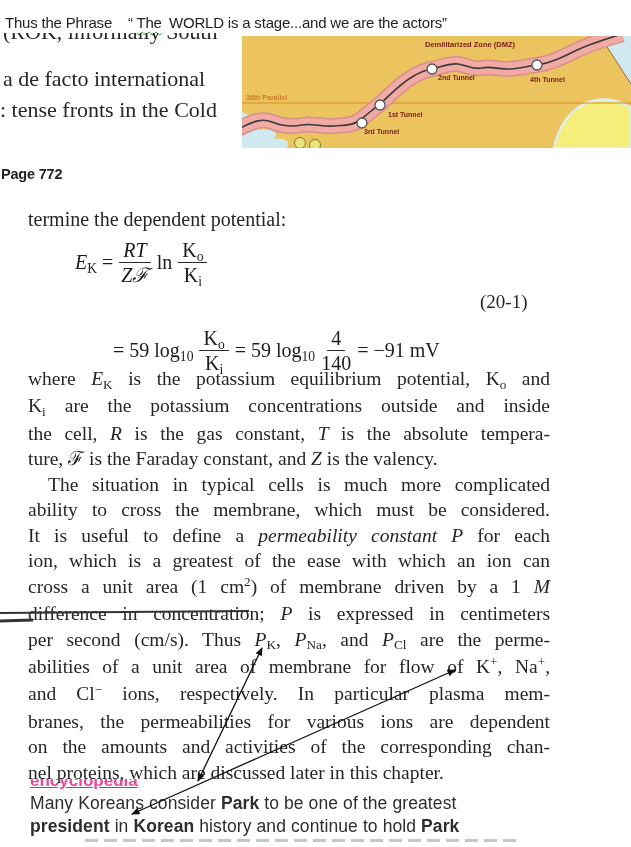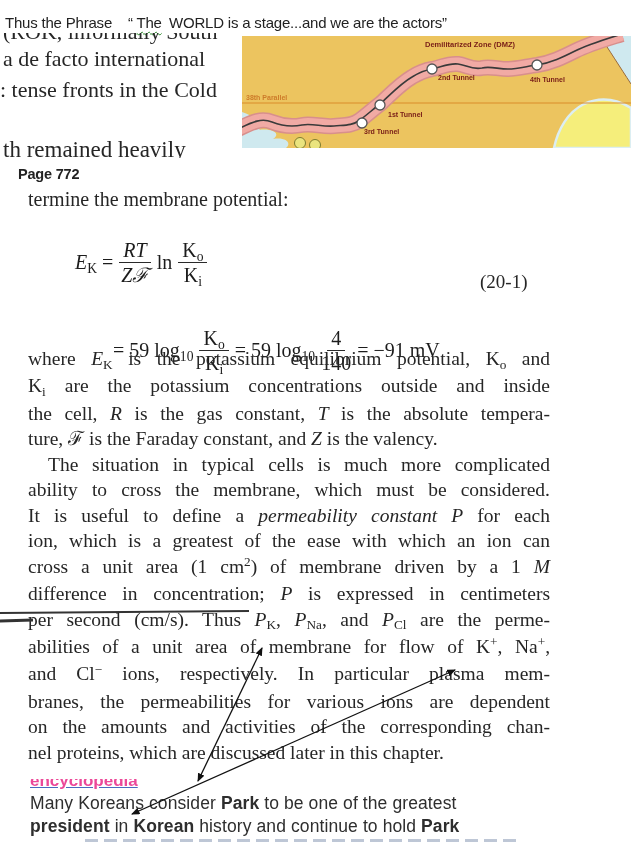--- a/index.html
+++ b/index.html
@@ -4,21 +4,21 @@
 <style>
   html,body{margin:0;padding:0;}
   body{width:631px;height:847px;position:relative;background:#fff;overflow:hidden;
        font-family:"Liberation Sans",sans-serif;color:#1c1c1c;}
   .abs{position:absolute;}
   
   .hdr{font-weight:normal;font-size:15px;color:#222;letter-spacing:-0.2px;}
   .squiggle{text-decoration:underline;text-decoration-style:wavy;text-decoration-color:#2e8b2e;
             text-decoration-thickness:1px;text-underline-offset:3px;}
   
-  .serif{font-family:"Liberation Serif","DejaVu Serif",serif;color:#262626;}
+  .serif{font-family:"Liberation Serif","DejaVu Serif",serif;color:#262626;margin-top:20px;}
   .frag{font-size:22px;white-space:nowrap;}
   .clipbox{overflow:hidden;}
   
   .book{font-size:19.5px;line-height:25.45px;}
   .bl{width:100%;white-space:nowrap;}
   .jl{text-align:justify;text-align-last:justify;white-space:normal;}
   .ind{text-indent:20px;}
   .book sub,.eq sub{font-size:68%;vertical-align:baseline;position:relative;top:0.28em;}
   .book sup,.eq sup{font-size:68%;vertical-align:baseline;position:relative;top:-0.5em;}
   
@@ -76,23 +76,23 @@
   <circle cx="190" cy="33" r="5" fill="#ffffff" stroke="#555" stroke-width="1.3"></circle>
   <circle cx="295" cy="29" r="5" fill="#ffffff" stroke="#555" stroke-width="1.3"></circle>
 
   <text x="183" y="11" font-size="7.5" font-weight="600" fill="#7a2019">Demilitarized Zone (DMZ)</text>
   <text x="196" y="44" font-size="7" font-weight="600" fill="#7a2019">2nd Tunnel</text>
   <text x="288" y="46" font-size="7" font-weight="600" fill="#7a2019">4th Tunnel</text>
   <text x="146" y="81" font-size="7" font-weight="600" fill="#7a2019">1st Tunnel</text>
   <text x="122" y="98" font-size="7" font-weight="600" fill="#7a2019">3rd Tunnel</text>
 </svg>
 
-<div class="abs hdr" style="left:18px;top:166px;font-weight:600;font-size:14.5px;">Page 772</div>
+<div class="abs hdr" style="left:1px;top:166px;font-weight:600;font-size:14.5px;">Page 772</div>
 
-<div class="abs serif" style="left:28px;top:188px;font-size:20px;">termine the membrane potential:</div>
+<div class="abs serif" style="left:28px;top:188px;font-size:20px;">termine the dependent potential:</div>
 
 <div class="abs eq eqrow" style="left:75px;top:239px;">
   <span><i>E</i><sub>K</sub> <span>=</span></span>
   <span class="frac">
     <span class="num"><i>RT</i></span>
     <span class="den"><i>Zℱ</i></span>
   </span>
   <span>ln</span>
   <span class="frac">
     <span class="num"><span>K</span><sub>o</sub></span>

